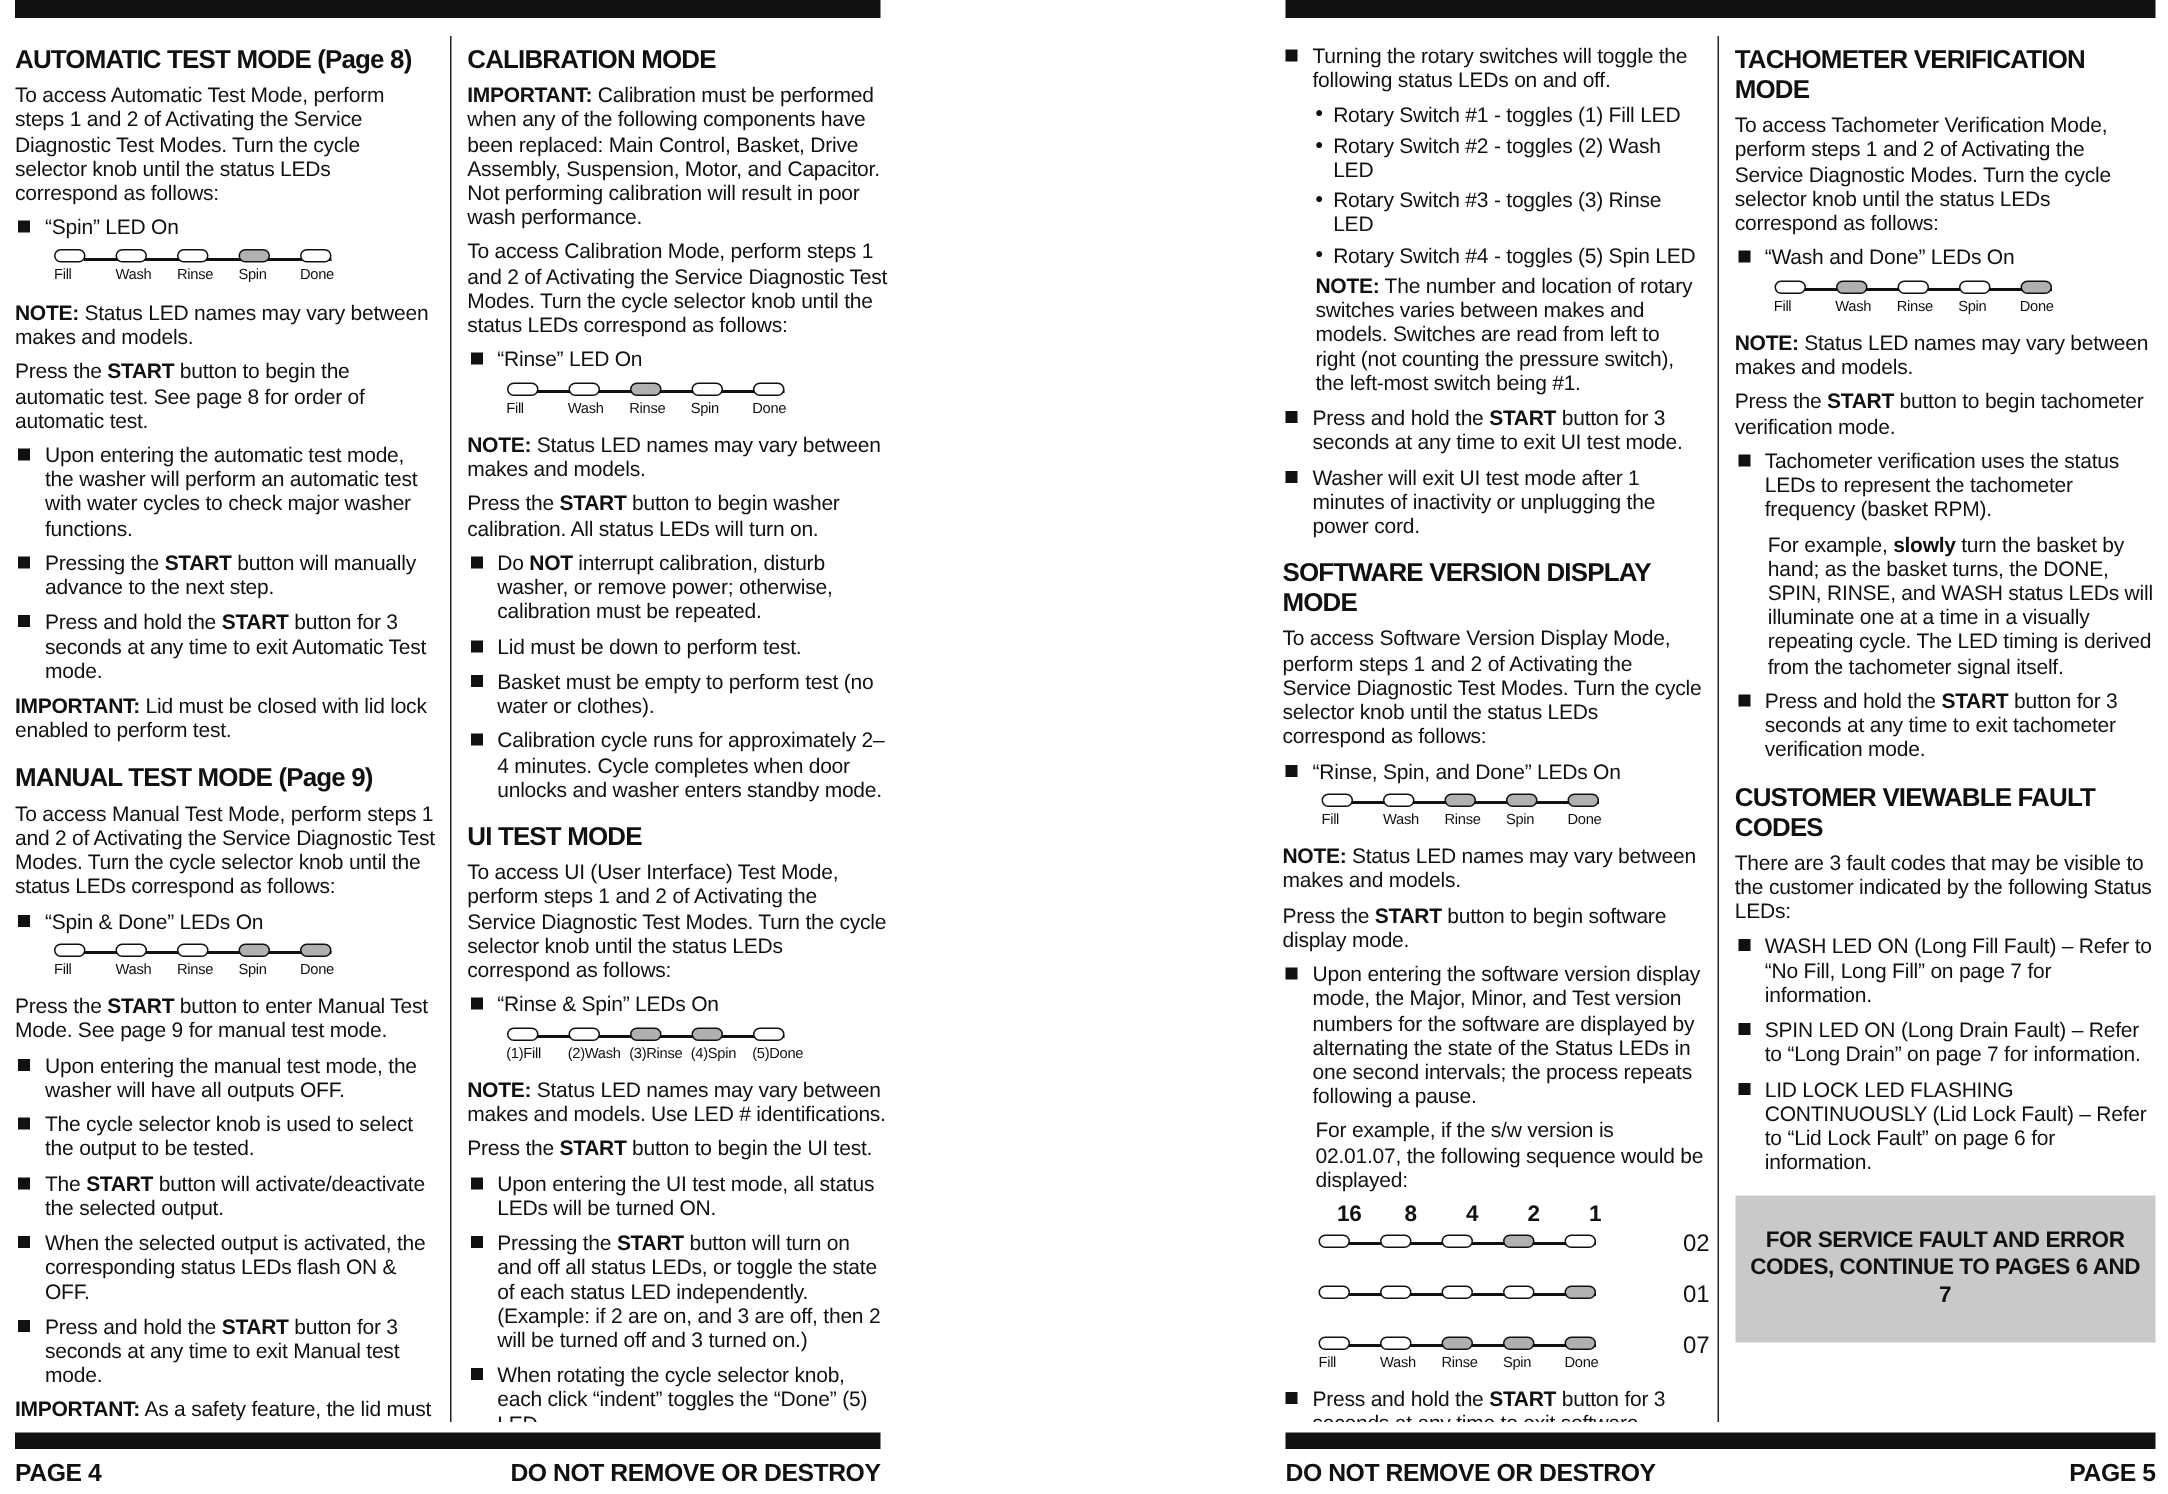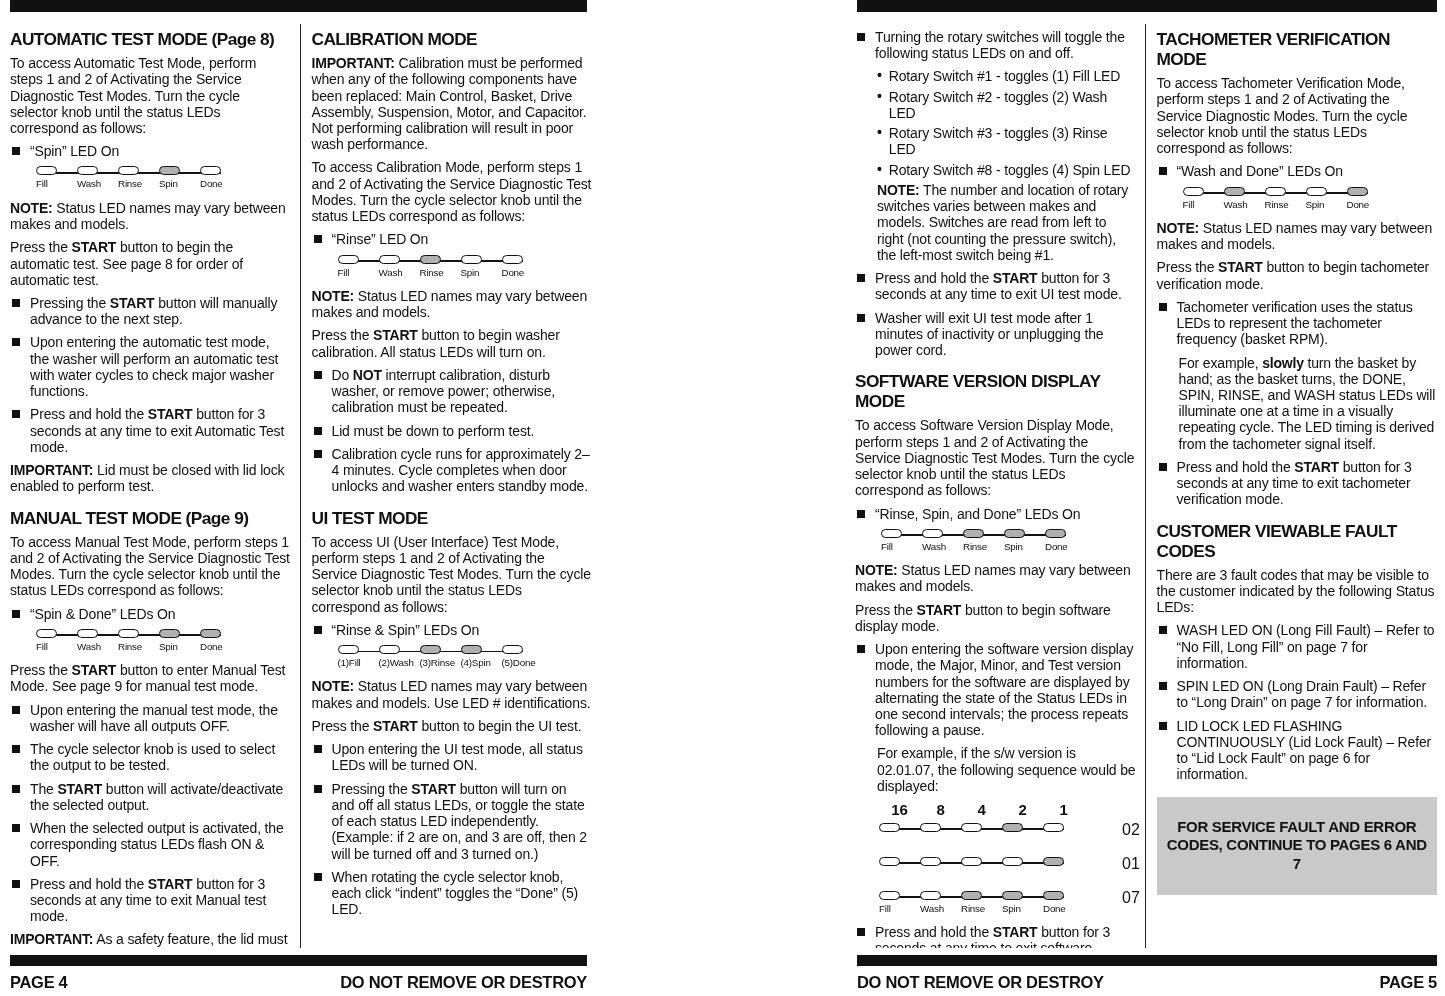--- a/index.html
+++ b/index.html
@@ -91,25 +91,25 @@
             <div class="led-cell">
               <div class="led-pill"></div>
               <div class="led-label">Done</div>
             </div>
           </div>
         </div>
         <div class="para"><b>NOTE:</b> Status LED names may vary between makes and models.</div>
         <div class="para">Press the <b>START</b> button to begin the automatic test. See page 8 for order of automatic test.</div>
         <div class="bullet">
           <span class="bullet-marker"></span>
+          <div class="bullet-text">Upon entering the automatic test mode, the washer will perform an automatic test with water cycles to check major washer functions.</div>
+        </div>
+        <div class="bullet">
+          <span class="bullet-marker"></span>
           <div class="bullet-text">Pressing the <b>START</b> button will manually advance to the next step.</div>
-        </div>
-        <div class="bullet">
-          <span class="bullet-marker"></span>
-          <div class="bullet-text">Upon entering the automatic test mode, the washer will perform an automatic test with water cycles to check major washer functions.</div>
         </div>
         <div class="bullet">
           <span class="bullet-marker"></span>
           <div class="bullet-text">Press and hold the <b>START</b> button for 3 seconds at any time to exit Automatic Test mode.</div>
         </div>
         <div class="para"><b>IMPORTANT:</b> Lid must be closed with lid lock enabled to perform test.</div>
         <div class="heading">MANUAL TEST MODE (Page 9)</div>
         <div class="para">To access Manual Test Mode, perform steps 1 and 2 of Activating the Service Diagnostic Test Modes. Turn the cycle selector knob until the status LEDs correspond as follows:</div>
         <div class="bullet">
           <span class="bullet-marker"></span>
@@ -198,20 +198,24 @@
         </div>
         <div class="para"><b>NOTE:</b> Status LED names may vary between makes and models.</div>
         <div class="para">Press the <b>START</b> button to begin washer calibration. All status LEDs will turn on.</div>
         <div class="bullet">
           <span class="bullet-marker"></span>
           <div class="bullet-text">Do <b>NOT</b> interrupt calibration, disturb washer, or remove power; otherwise, calibration must be repeated.</div>
         </div>
         <div class="bullet">
           <span class="bullet-marker"></span>
           <div class="bullet-text">Lid must be down to perform test.</div>
+        </div>
+        <div class="bullet">
+          <span class="bullet-marker"></span>
+          <div class="bullet-text">Basket must be empty to perform test (no water or clothes).</div>
         </div>
         <div class="bullet">
           <span class="bullet-marker"></span>
           <div class="bullet-text">Calibration cycle runs for approximately 2–4 minutes. Cycle completes when door unlocks and washer enters standby mode.</div>
         </div>
         <div class="heading">UI TEST MODE</div>
         <div class="para">To access UI (User Interface) Test Mode, perform steps 1 and 2 of Activating the Service Diagnostic Test Modes. Turn the cycle selector knob until the status LEDs correspond as follows:</div>
         <div class="bullet">
           <span class="bullet-marker"></span>
           <div class="bullet-text">“Rinse &amp; Spin” LEDs On</div>
@@ -279,21 +283,21 @@
         <div class="sub-bullet">
           <span class="dot-marker">•</span>
           <div class="bullet-text">Rotary Switch #2 - toggles (2) Wash LED</div>
         </div>
         <div class="sub-bullet">
           <span class="dot-marker">•</span>
           <div class="bullet-text">Rotary Switch #3 - toggles (3) Rinse LED</div>
         </div>
         <div class="sub-bullet">
           <span class="dot-marker">•</span>
-          <div class="bullet-text">Rotary Switch #8 - toggles (4) Spin LED</div>
+          <div class="bullet-text">Rotary Switch #4 - toggles (5) Spin LED</div>
         </div>
         <div class="para indent"><b>NOTE:</b> The number and location of rotary switches varies between makes and models. Switches are read from left to right (not counting the pressure switch), the left-most switch being #1.</div>
         <div class="bullet">
           <span class="bullet-marker"></span>
           <div class="bullet-text">Press and hold the <b>START</b> button for 3 seconds at any time to exit UI test mode.</div>
         </div>
         <div class="bullet">
           <span class="bullet-marker"></span>
           <div class="bullet-text">Washer will exit UI test mode after 1 minutes of inactivity or unplugging the power cord.</div>
         </div>

